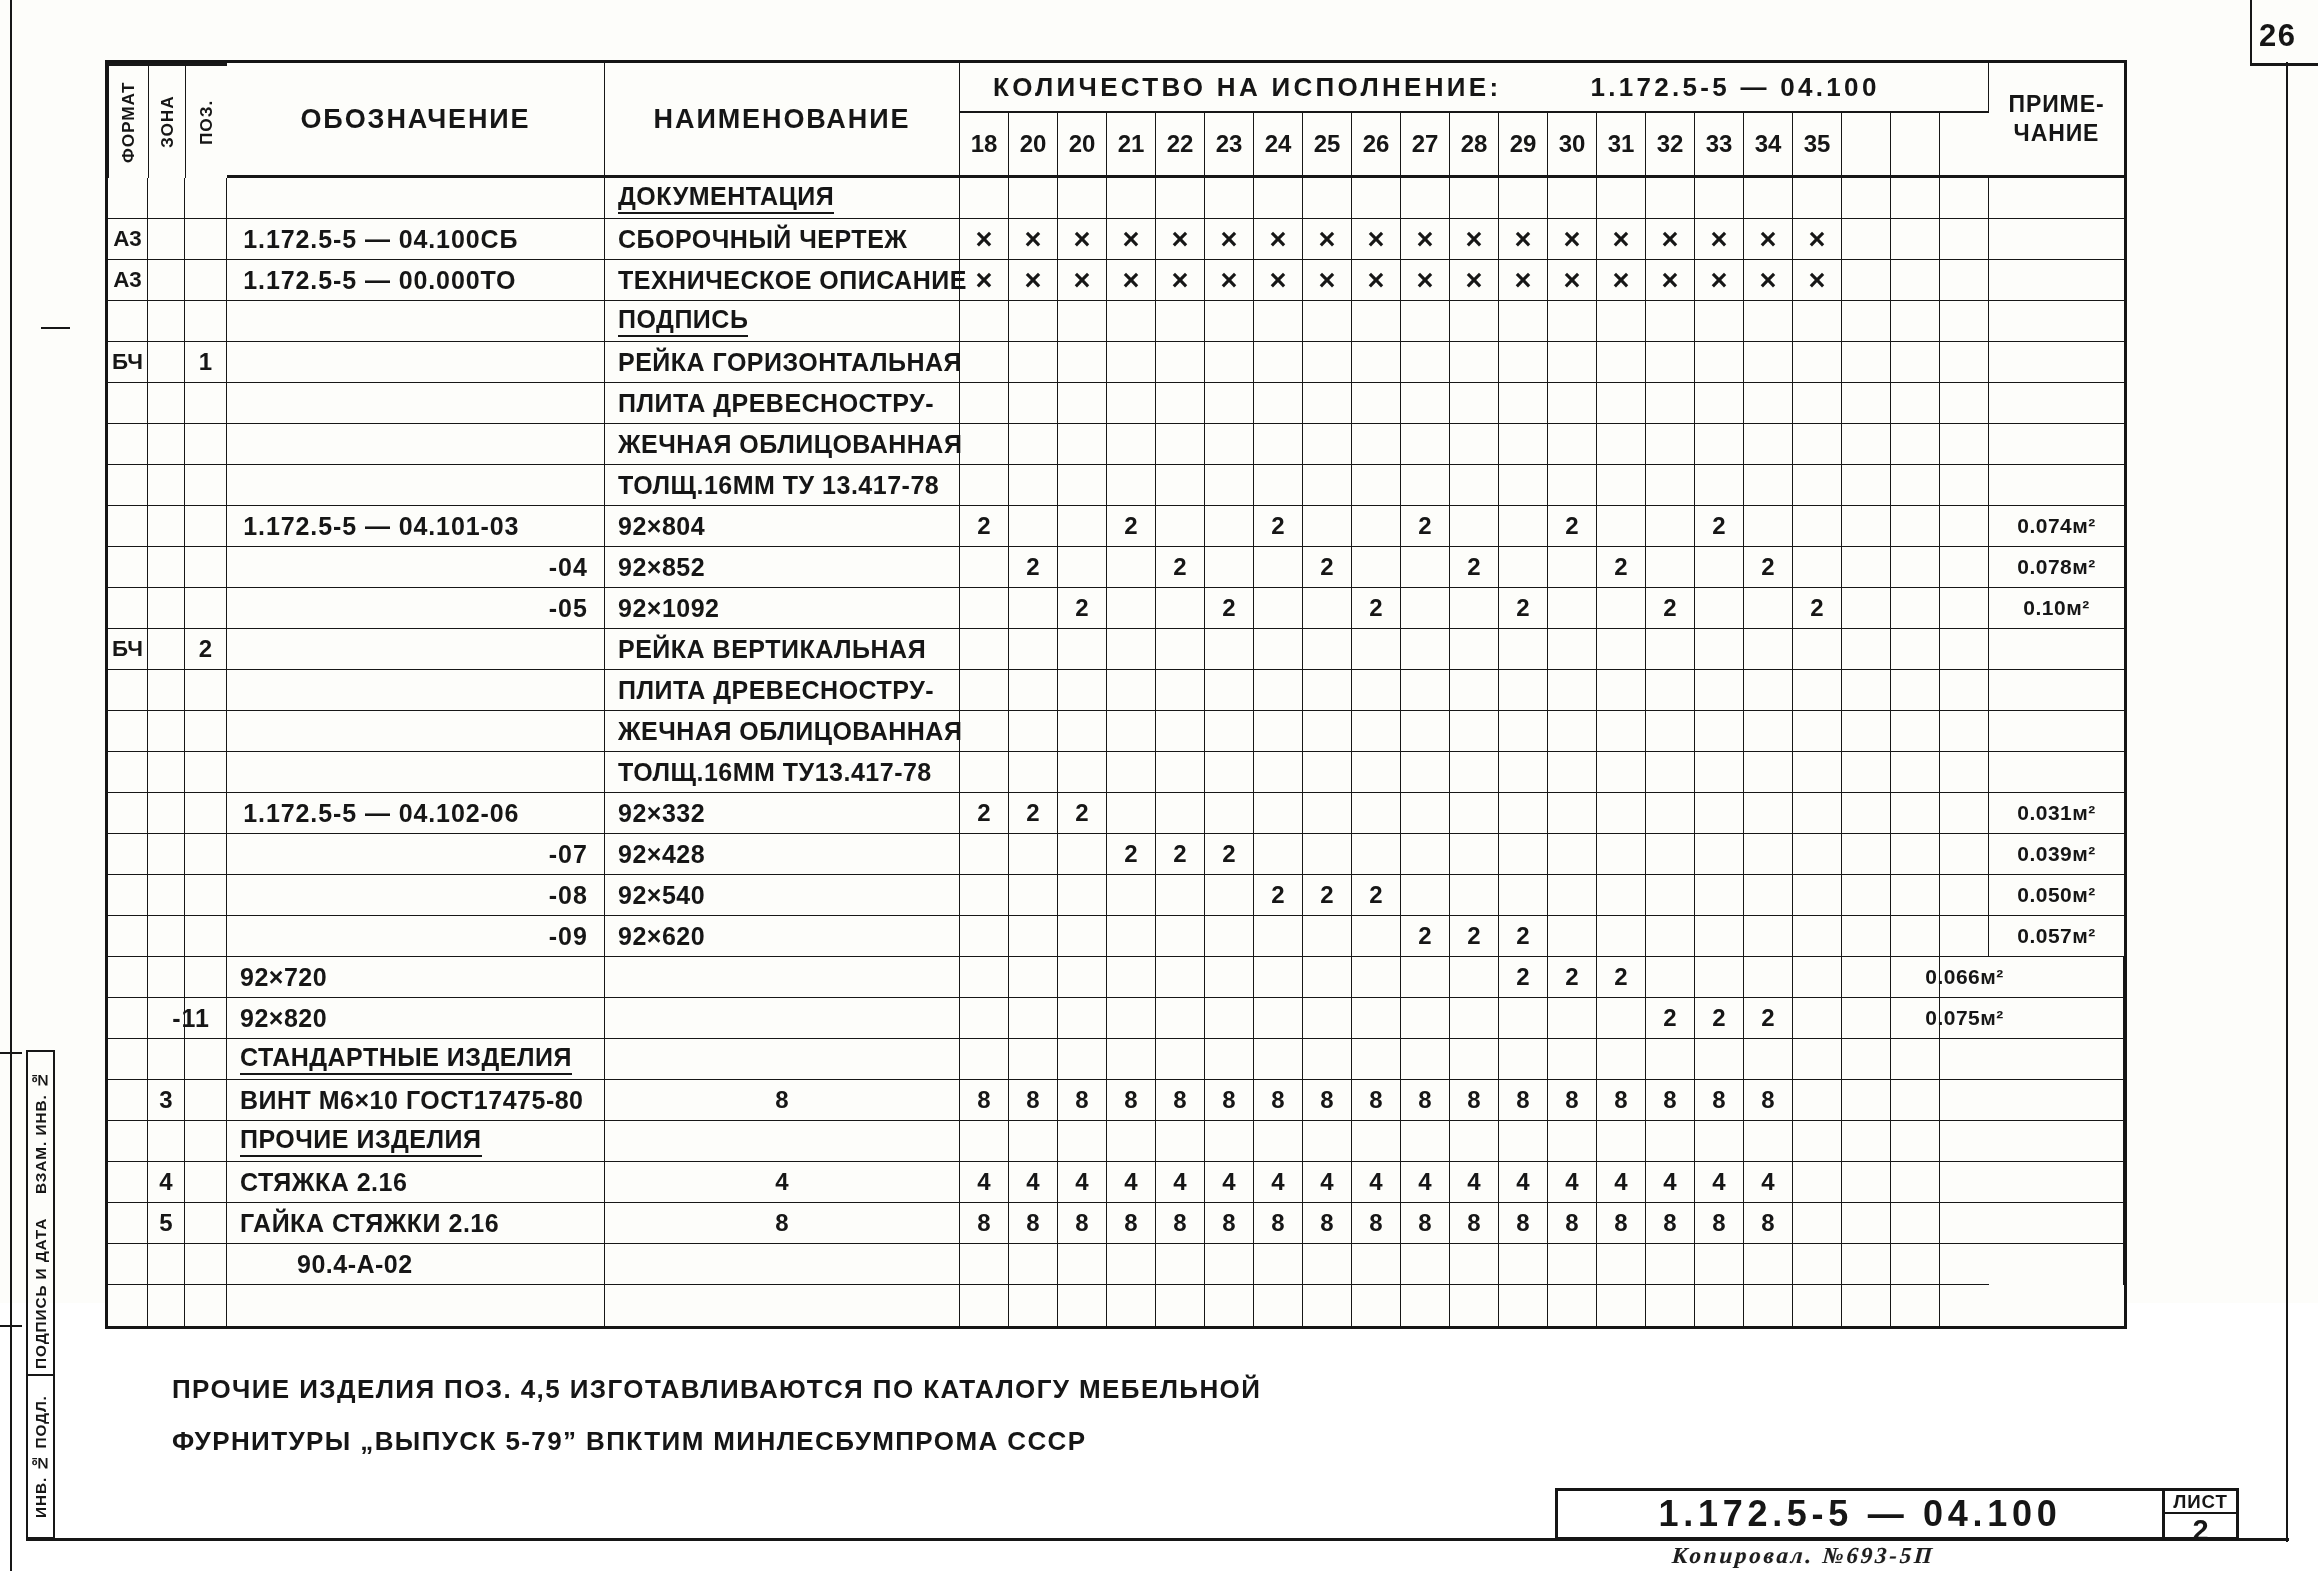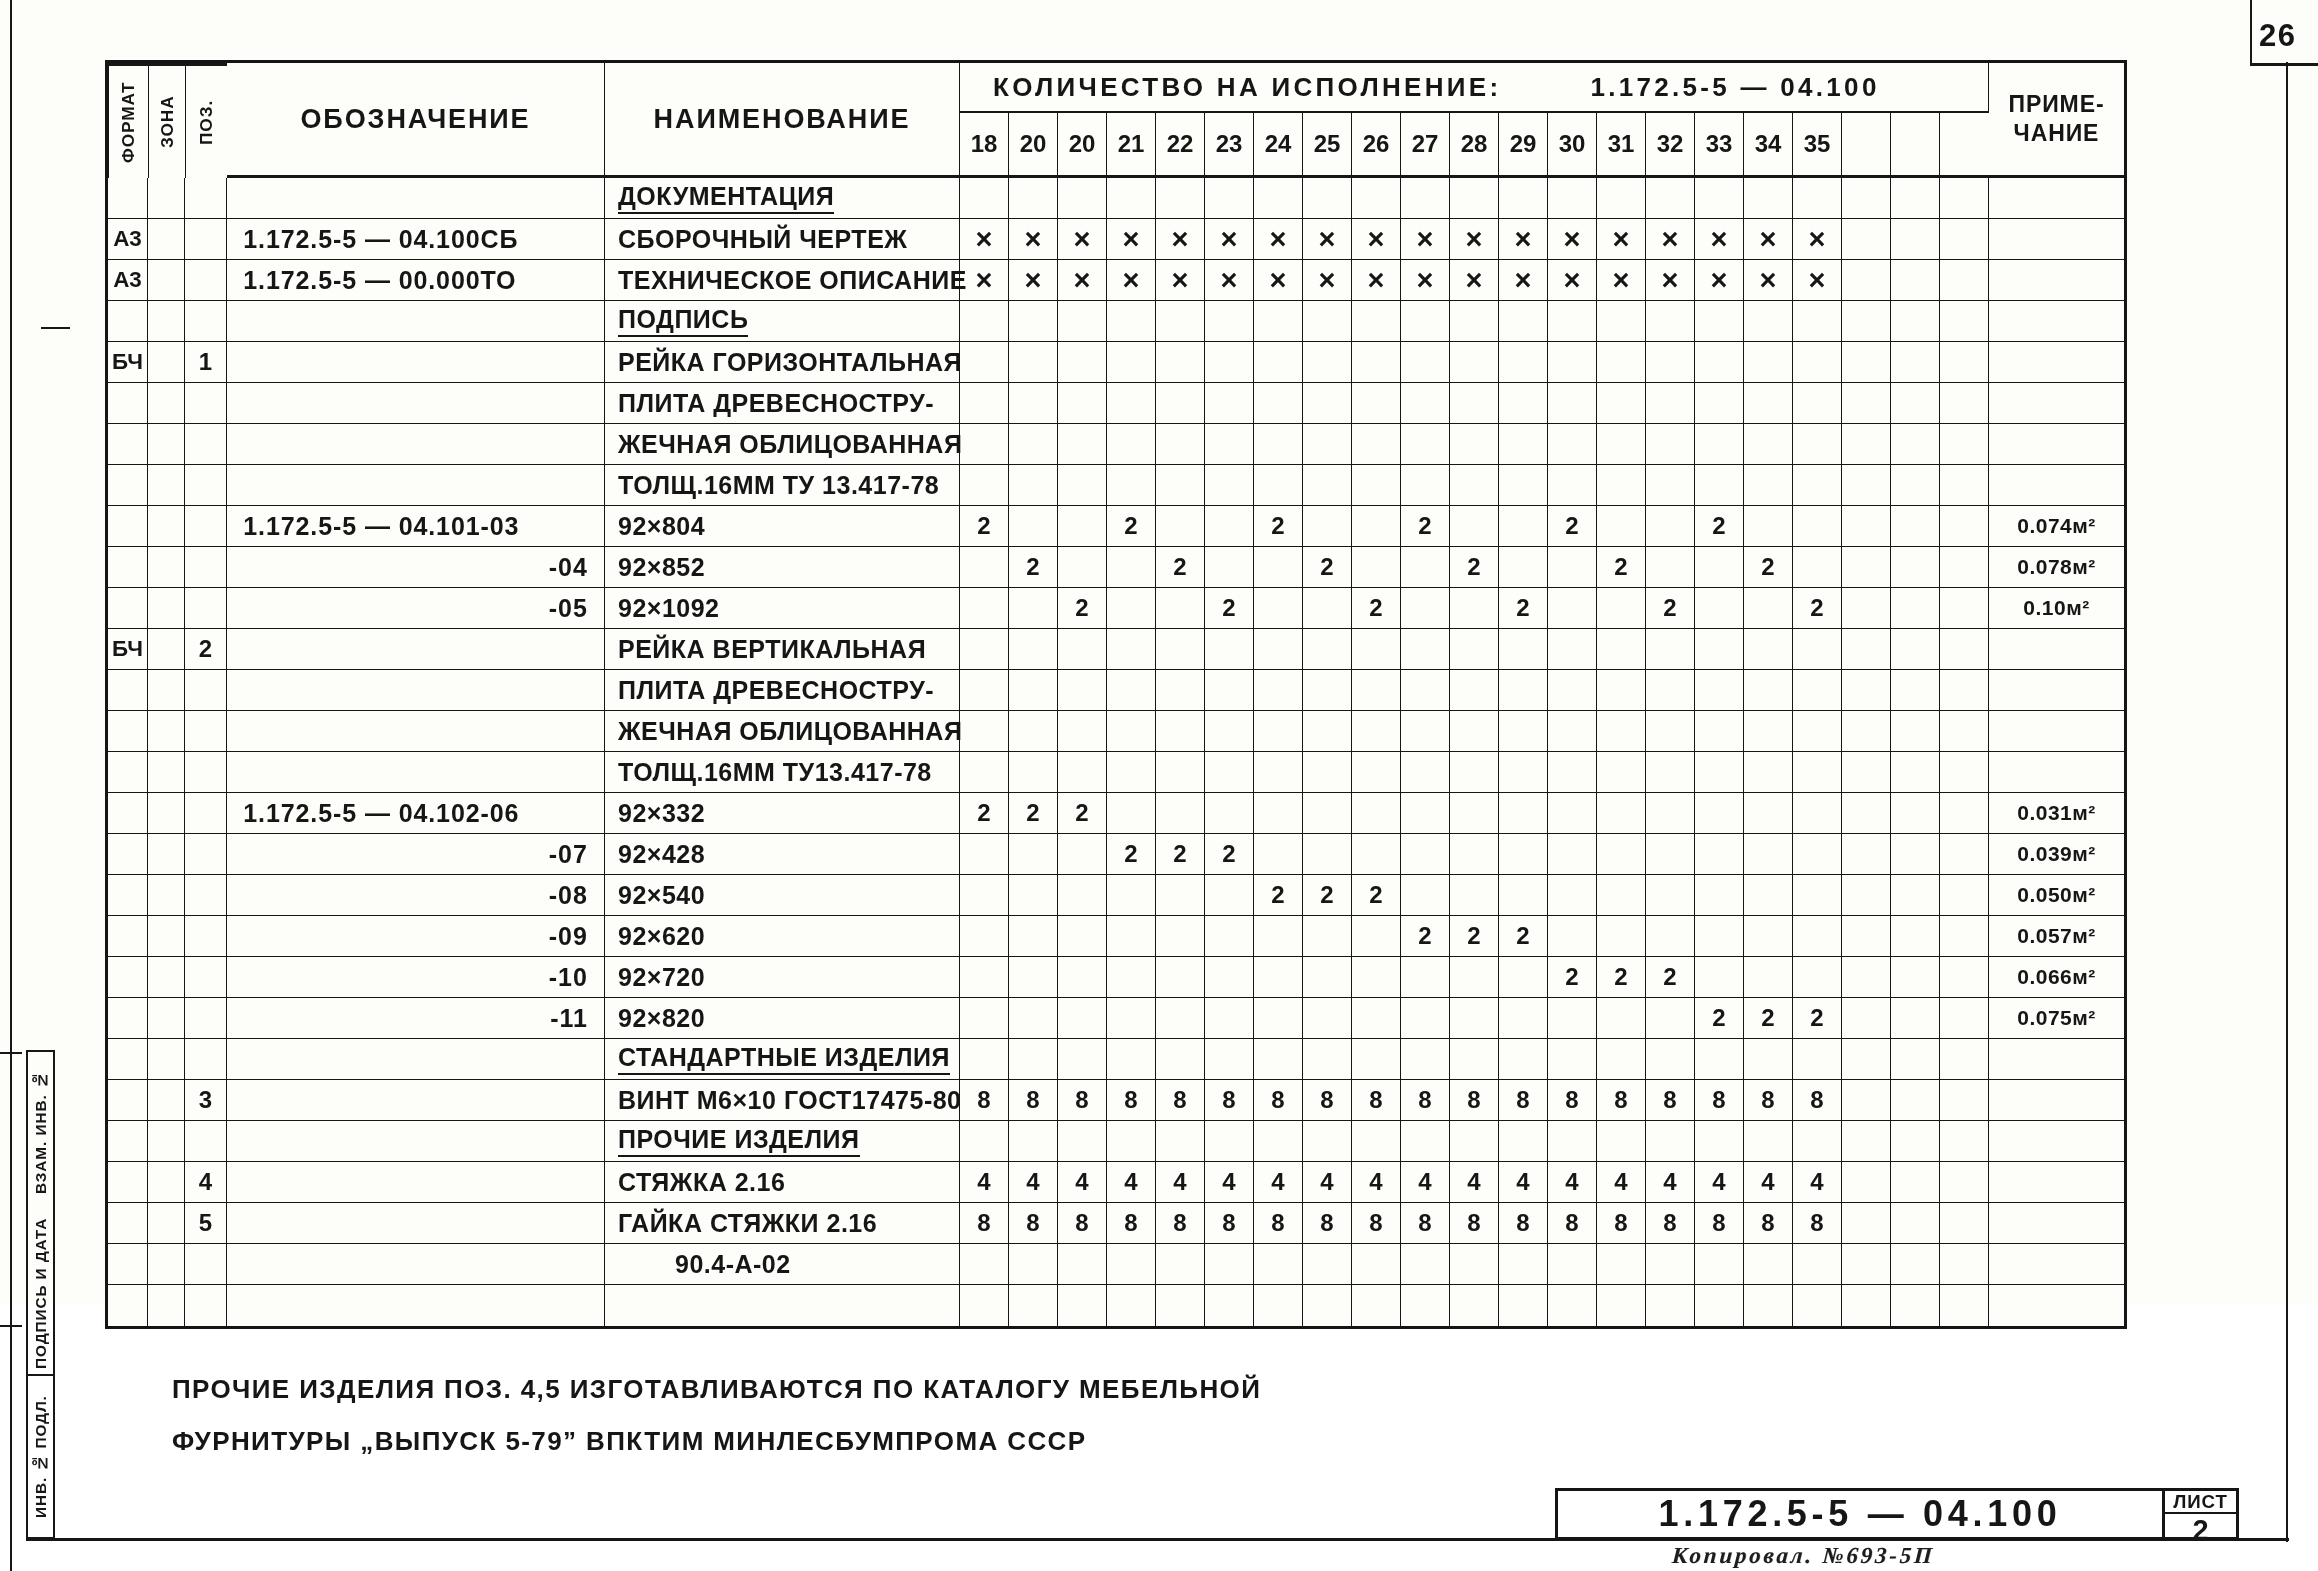--- a/index.html
+++ b/index.html
@@ -731,21 +731,20 @@
       <div class="c cq"></div>
       <div class="c cq"></div>
       <div class="c cq"></div>
       <div class="c cq"></div>
       <div class="c cq"></div>
       <div class="c cq"></div>
       <div class="c cnote no-r">0.057м²</div>
       <div class="c cf"></div>
       <div class="c cz"></div>
       <div class="c cp"></div>
-      <div class="c cd right">-10</div>
       <div class="c cn">92×720</div>
       <div class="c cq"></div>
       <div class="c cq"></div>
       <div class="c cq"></div>
       <div class="c cq"></div>
       <div class="c cq"></div>
       <div class="c cq"></div>
       <div class="c cq"></div>
       <div class="c cq"></div>
       <div class="c cq"></div>

